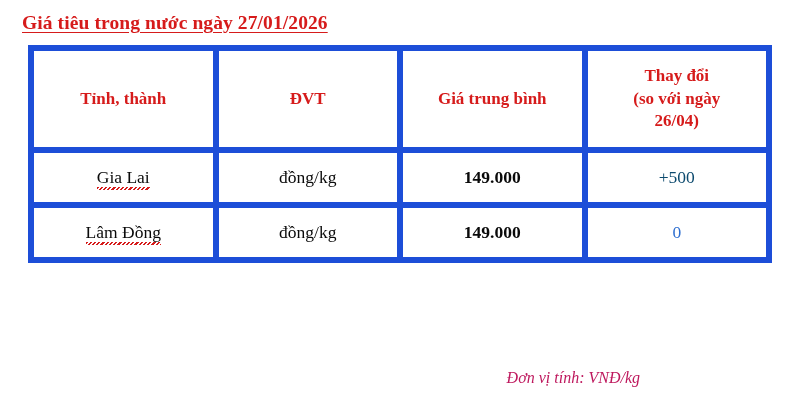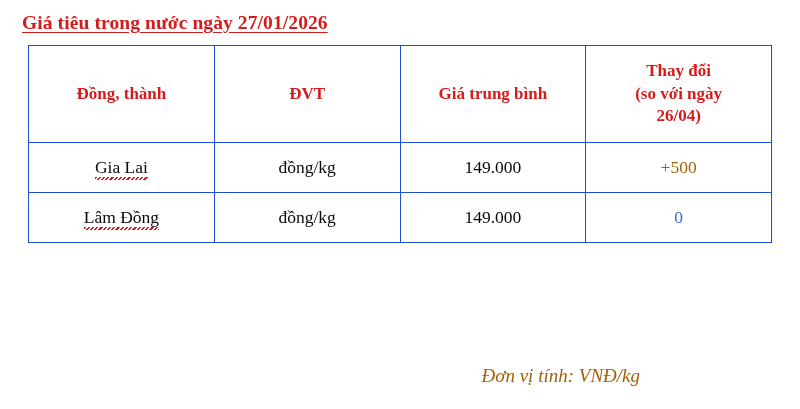--- a/index.html
+++ b/index.html
@@ -54,21 +54,21 @@
   table.price-table {
     position: absolute;
     top: 45px;
     left: 28px;
     width: 744px;
     border-collapse: collapse;
     table-layout: fixed;
   }
   table.price-table td,
   table.price-table th {
-    border: 1px solid #1d4ed8;
+    border: 6px solid #1d4ed8;
     text-align: center;
     vertical-align: middle;
     font-family: "Liberation Serif", serif;
   }
   thead th {
     color: #d61b1b;
     font-weight: bold;
     font-size: 17px;
     height: 88px;
     padding: 4px 6px;
@@ -89,26 +89,27 @@
     height: 45px;
   }
   td.col-name {
     width: 212px;
   }
   td.col-unit {
     width: 162px;
   }
   td.col-price {
     width: 200px;
+    font-weight: bold;
   }
   td.col-change {
     width: 170px;
   }
   .change-up {
-    color: #a16207;
+    color: #0c4a6e;
   }
   .change-zero {
     color: #2f6fd0;
   }
   .spell {
     background-image: none;
     position: relative;
     display: inline-block;
   }
   .spell::after {
@@ -121,40 +122,40 @@
     background-image: repeating-linear-gradient(
       135deg,
       #d61b1b 0px, #d61b1b 1.5px,
       rgba(255,255,255,0) 1.5px, rgba(255,255,255,0) 3px
     );
   }
   .footnote {
     position: absolute;
     right: 92px;
     bottom: 22px;
-    font-size: 19px;
+    font-size: 16px;
     font-style: italic;
-    color: #a16207;
+    color: #be185d;
     font-family: "Liberation Serif", serif;
     white-space: nowrap;
   }
 </style>
 </head>
 <body>
 
 <div class="page">
 
   <div class="header-row">
     <div class="doc-title">Giá tiêu trong nước ngày 27/01/2026</div>
   </div>
 
   <table class="price-table">
     <thead>
       <tr>
-        <th class="col-name">Đồng, thành</th>
+        <th class="col-name">Tỉnh, thành</th>
         <th class="col-unit">ĐVT</th>
         <th class="col-price">Giá trung bình</th>
         <th class="col-change">
           <div>Thay đổi</div>
           <div>(so với ngày</div>
           <div>26/04)</div>
         </th>
       </tr>
     </thead>
     <tbody>

